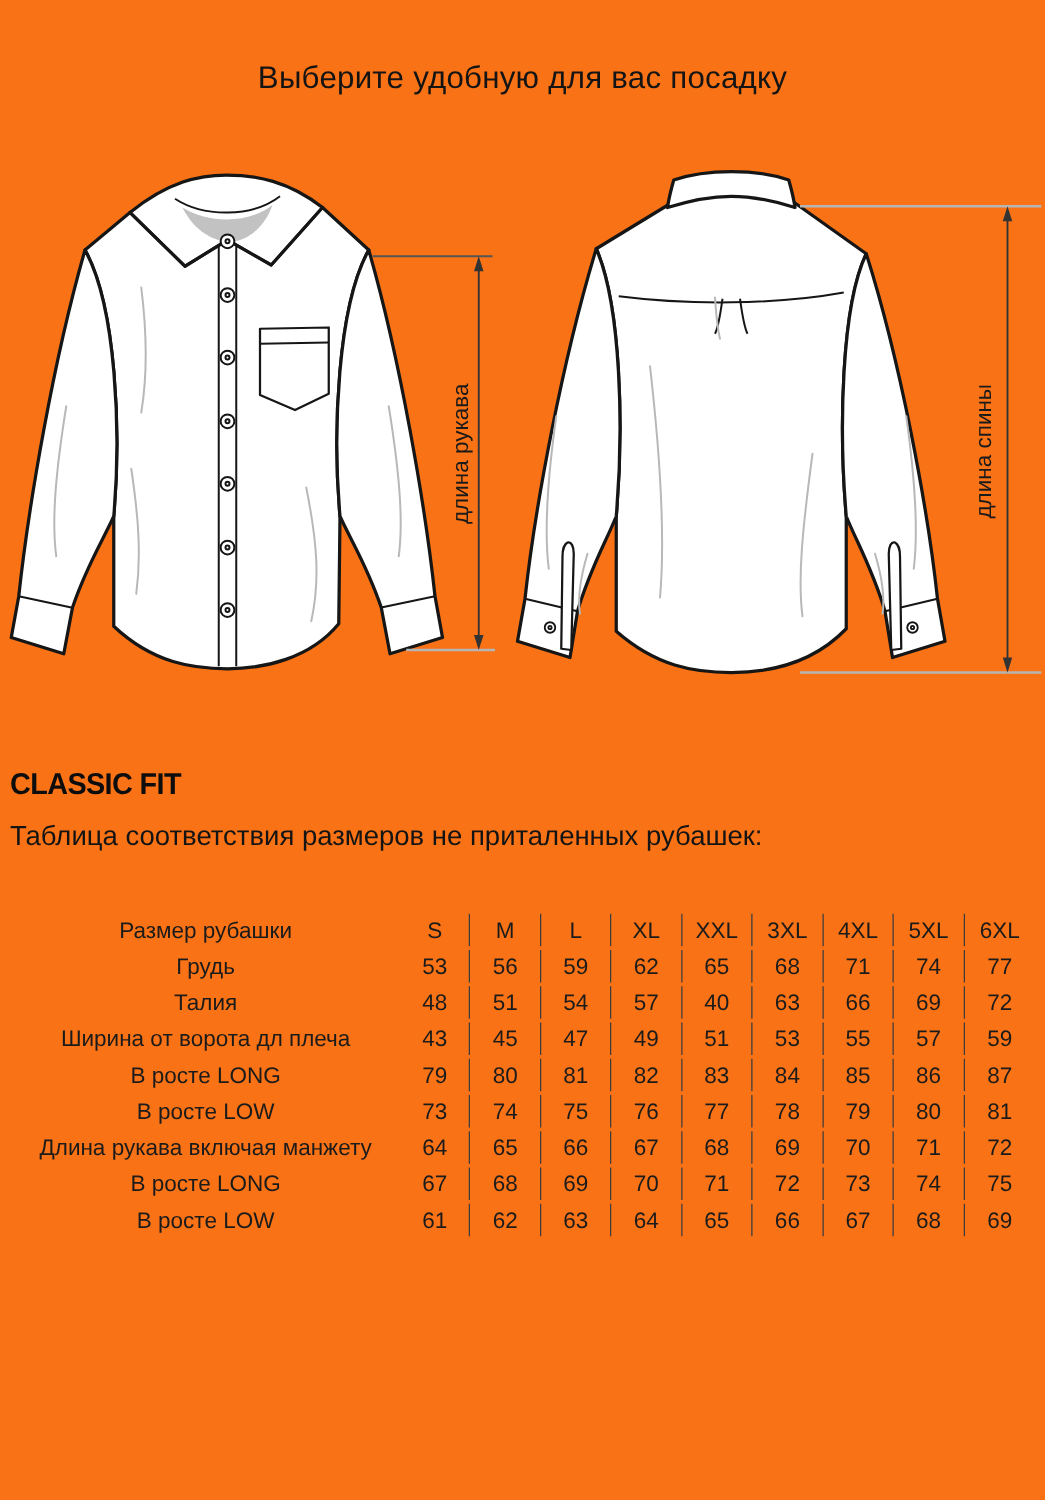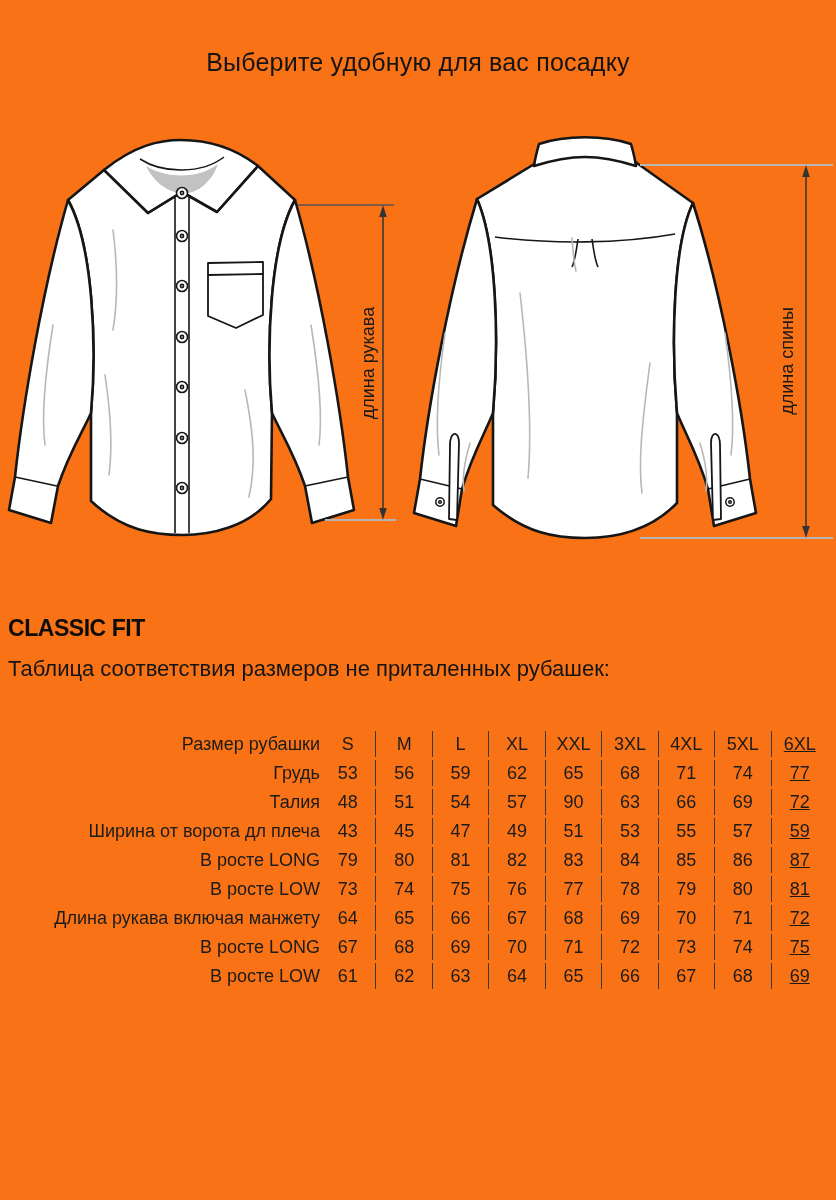--- a/index.html
+++ b/index.html
@@ -32,22 +32,22 @@
   }
   table.size-table{
     position:absolute;left:8px;top:728px;width:820px;
     border-collapse:separate;border-spacing:0 3px;table-layout:fixed;
     font-size:18px;color:#1b1b1b;
   }
   table.size-table td{
     height:26px;padding:0;text-align:center;vertical-align:middle;
     border-right:1px solid #3c3c3c;white-space:nowrap;overflow:hidden;
   }
-  table.size-table td.lbl{text-align:right;border-right:none;padding-left:1px;}
-  table.size-table td.last{border-right:none;text-decoration:underline;}
+  table.size-table td.lbl{text-align:center;border-right:none;padding-left:1px;}
+  table.size-table td.last{border-right:none;}
 </style>
 </head>
 <body>
 
 <div class="page">
 
   <div class="title">Выберите удобную для вас посадку</div>
 
   <svg class="shirt-svg front-svg" width="360" height="410" viewBox="0 0 360 410">
     <g fill="#ffffff" stroke="#161616" stroke-width="2.6" stroke-linejoin="round" stroke-linecap="round">
@@ -212,21 +212,21 @@
           <td>71</td>
           <td>74</td>
           <td class="last">77</td>
         </tr>
         <tr>
           <td class="lbl">Талия</td>
           <td>48</td>
           <td>51</td>
           <td>54</td>
           <td>57</td>
-          <td>90</td>
+          <td>40</td>
           <td>63</td>
           <td>66</td>
           <td>69</td>
           <td class="last">72</td>
         </tr>
         <tr>
           <td class="lbl">Ширина от ворота дл плеча</td>
           <td>43</td>
           <td>45</td>
           <td>47</td>

